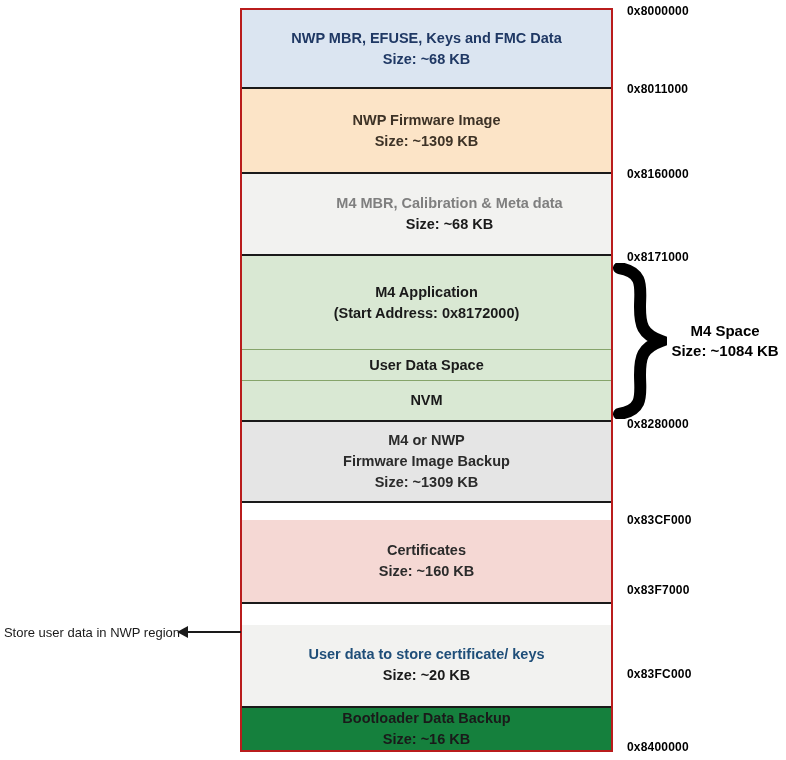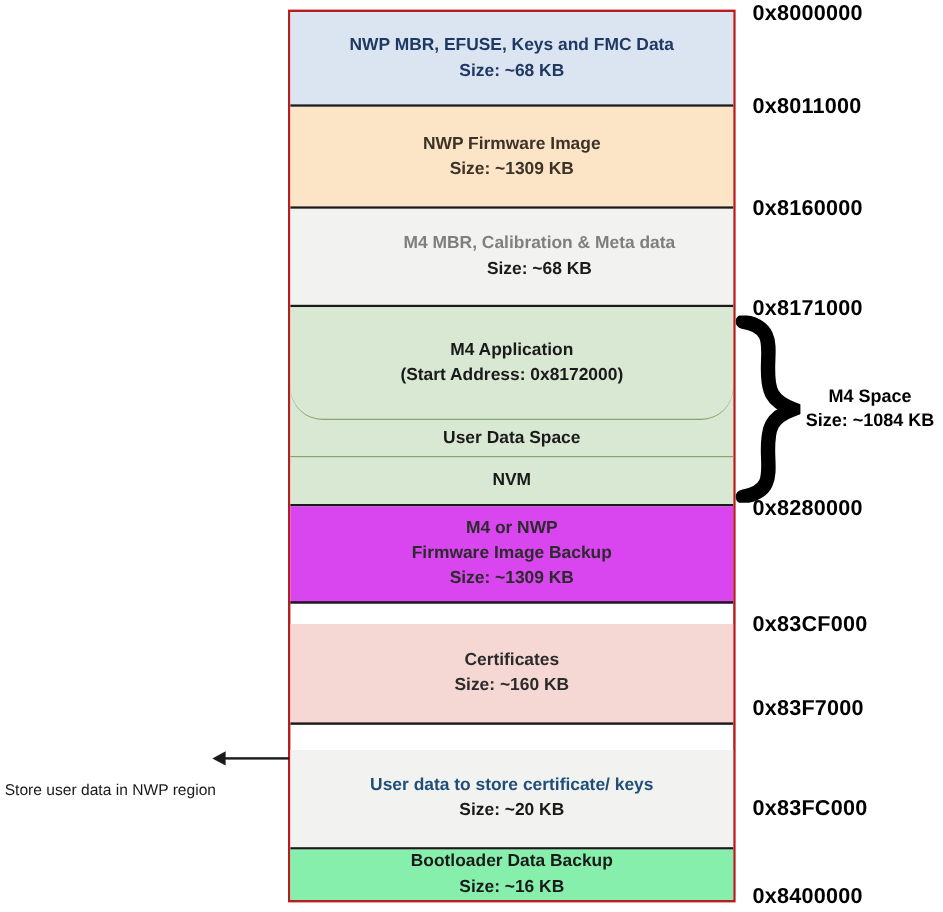--- a/index.html
+++ b/index.html
@@ -21,50 +21,50 @@
     text-align:center; border-bottom:2px solid #1a1a1a;
     font-weight:bold; font-size:14.5px; line-height:21px;
   }
   .region:last-child { border-bottom:none; flex:1; }
   .r1 { height:80px; background:#dbe5f1; color:#1f3864; }
   .r2 { height:85px; background:#fce4c7; color:#3d3226; }
   .r3 { height:83px; background:#f2f2f0; color:#1a1a1a;padding-left:46px; }
   .r3 .title { color:#7f7f7f; }
   .r4wrap { height:167px; background:#d9e8d3; color:#1a1a1a; border-bottom:2px solid #1a1a1a;
             display:flex; flex-direction:column; font-weight:bold; font-size:14.5px; line-height:21px; text-align:center; }
-  .r4a { height:94px; display:flex; flex-direction:column; justify-content:center; border-bottom:1px solid #86a46a;border-radius:27px; }
+  .r4a { height:94px; display:flex; flex-direction:column; justify-content:center; border-bottom:1px solid #86a46a; }
   .r4b { height:31px; display:flex; align-items:center; justify-content:center; border-bottom:1px solid #86a46a; }
   .r4c { flex:1; display:flex; align-items:center; justify-content:center; }
-  .r5 { height:82px; background:#d946ef; color:#2b2b2b; }
+  .r5 { height:82px; background:#e5e5e5; color:#2b2b2b; }
   .r6 { height:84px; background:#f5d8d4; color:#2b2b2b;margin-top:17px; }
   .r7 { height:84px; background:#f2f2f0; color:#1a1a1a;margin-top:21px; }
   .r7 .title { color:#1f4e79; }
-  .r8 { background:#86efac; color:#1a1a1a; }
+  .r8 { background:#15803d; color:#1a1a1a; }
 
   
   .addr {
     position:absolute; left:627px; transform:translateY(-50%);
-    font-weight:bold; font-size:18px; color:#000; white-space:nowrap;
+    font-weight:bold; font-size:12px; color:#000; white-space:nowrap;
     letter-spacing:0.2px;
   }
   .a0 { top:11px; } .a1 { top:89px; } .a2 { top:174px; } .a3 { top:257px; }
   .a4 { top:424px; } .a5 { top:520px; } .a6 { top:590px; } .a7 { top:674px; }
   .a8 { top:747px; }
 
   
   .brace { position:absolute; left:613px; top:263px; width:54px; height:156px; }
   .m4space {
     position:absolute; left:664px; top:321px; width:122px; text-align:center;
     font-weight:bold; font-size:15px; line-height:20px; color:#000; white-space:nowrap;
   }
 
   
   .note {
     position:absolute; left:0px; top:632px; width:180px; transform:translateY(-50%);
-    text-align:right; font-size:13px; color:#1a1a1a; white-space:nowrap;margin-top:26px;
+    text-align:right; font-size:13px; color:#1a1a1a; white-space:nowrap;
   }
   .arrow-line {
     position:absolute; left:187px; top:631px; width:54px; height:2px; background:#1a1a1a;
   }
   .arrow-head {
     position:absolute; left:177px; top:626px; width:0; height:0;
     border-top:6px solid transparent; border-bottom:6px solid transparent;
     border-right:11px solid #1a1a1a;
   }
 </style>

